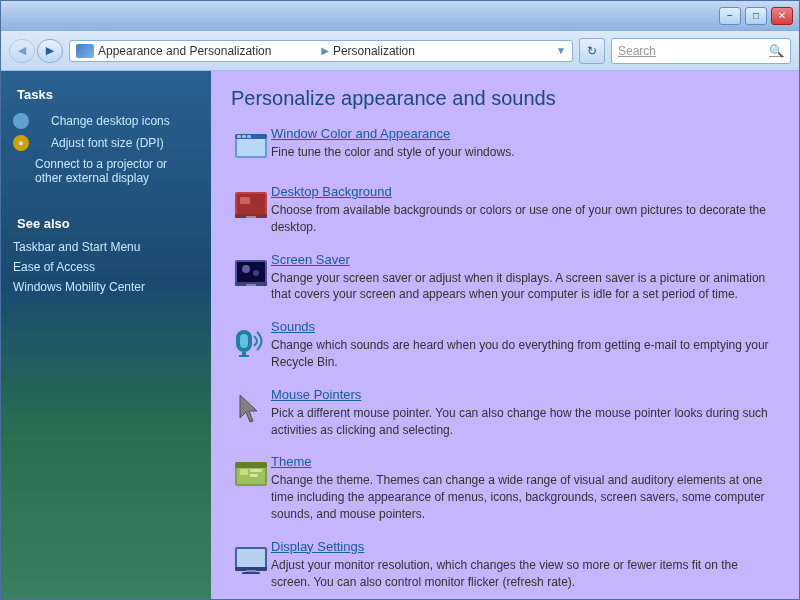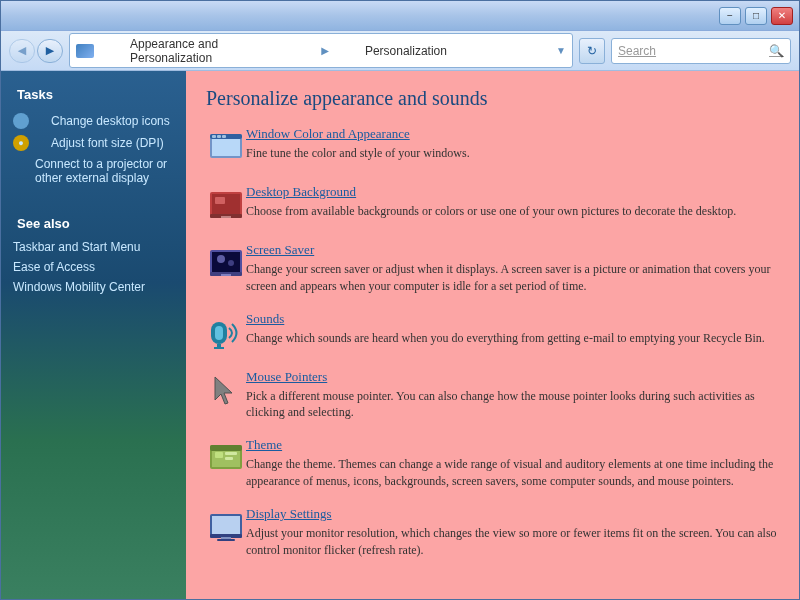--- a/index.html
+++ b/index.html
@@ -31,24 +31,24 @@
     .nav-btns { display: flex; gap: 2px; }
     .nav-btn {
       width: 26px; height: 24px; border-radius: 12px; border: 1px solid #8ab0d8;
       background: linear-gradient(to bottom, #e8f0fc, #c0d8f0);
       display: flex; align-items: center; justify-content: center;
       cursor: pointer; color: #2060a0; font-size: 11px;
     }
     .nav-btn:first-child { opacity: 0.5; }
 
     .address-bar {
-      flex: 1; height: 35px;
+      flex: 1; height: 22px;
       background: #fff; border: 1px solid #8ab0d8; border-radius: 3px;
       display: flex; align-items: center; padding: 0 6px;
-      font-size: 12px; color: #333; gap: 32px;
+      font-size: 12px; color: #333;
     }
     .address-icon { width: 18px; height: 14px; background: linear-gradient(135deg, #4080c0, #80b0f0); border-radius: 2px; margin-right: 4px; flex-shrink: 0; }
     .address-text { flex: 1; font-size: 12px; }
     .address-arrow { color: #6090c0; font-size: 10px; margin: 0 4px; }
     .address-dropdown { color: #6090c0; font-size: 10px; margin-left: 4px; cursor: pointer; }
     .refresh-btn {
       width: 26px; height: 26px; border: 1px solid #8ab0d8; border-radius: 3px;
       background: linear-gradient(to bottom, #e8f0fc, #c0d8f0);
       display: flex; align-items: center; justify-content: center;
       cursor: pointer; color: #2060a0; font-size: 12px;
@@ -57,40 +57,40 @@
       width: 180px; height: 26px; border: 1px solid #8ab0d8; border-radius: 3px;
       background: #fff; display: flex; align-items: center; padding: 0 6px;
       font-size: 12px; color: #999; text-decoration: underline;
     }
     .search-icon-btn { color: #6090c0; margin-left: auto; cursor: pointer; }
 
     .content-area { display: flex; flex: 1; overflow: hidden; }
 
     
     .sidebar {
-      width: 185px; flex-shrink: 0;
+      width: 210px; flex-shrink: 0;
       background: linear-gradient(to bottom, #2a6090 0%, #1a4a70 40%, #2a7050 70%, #3a8060 100%);
       padding: 12px 0; color: #fff; overflow-y: auto;
     }
     .sidebar-section-title {
       font-size: 13px; font-weight: bold; color: #fff;
       padding: 4px 16px 8px 16px;
     }
     .sidebar-item {
       display: flex; align-items: center; padding: 3px 16px 3px 12px;
       font-size: 12px; color: #c8e8ff; cursor: pointer; gap: 22px;
     }
     .sidebar-icon { width: 16px; height: 16px; flex-shrink: 0; border-radius: 8px; background: #60a0d0; display: flex; align-items: center; justify-content: center; font-size: 9px; }
     .sidebar-icon.shield { background: #d0a000; }
     .sidebar-divider { height: 20px; }
     .sidebar-see-also { font-size: 13px; font-weight: bold; color: #fff; padding: 8px 16px 6px 16px; }
 
     
     .main {
-      flex: 1; background: #fca5a5; overflow-y: auto; padding: 16px 20px; font-family: Liberation Serif, serif;
+      flex: 1; background: #c4b5fd; overflow-y: auto; padding: 16px 20px;
     }
     .page-title {
       font-size: 20px; color: #1a4a80; font-weight: normal; margin-bottom: 16px;
     }
 
     .setting-item {
       display: flex; align-items: flex-start; margin-bottom: 16px; 
     }
     .setting-icon {
       width: 40px; height: 40px; flex-shrink: 0;

